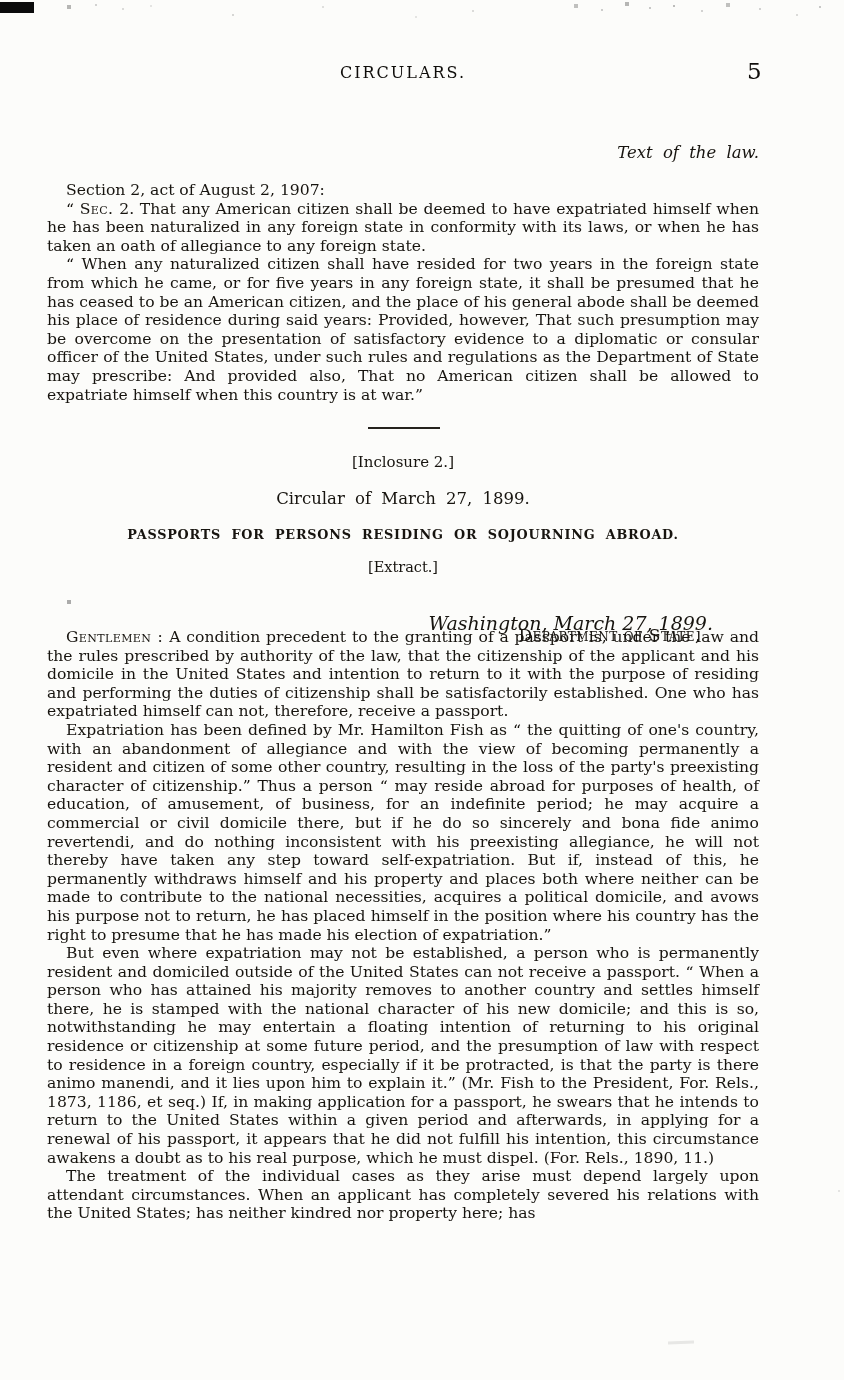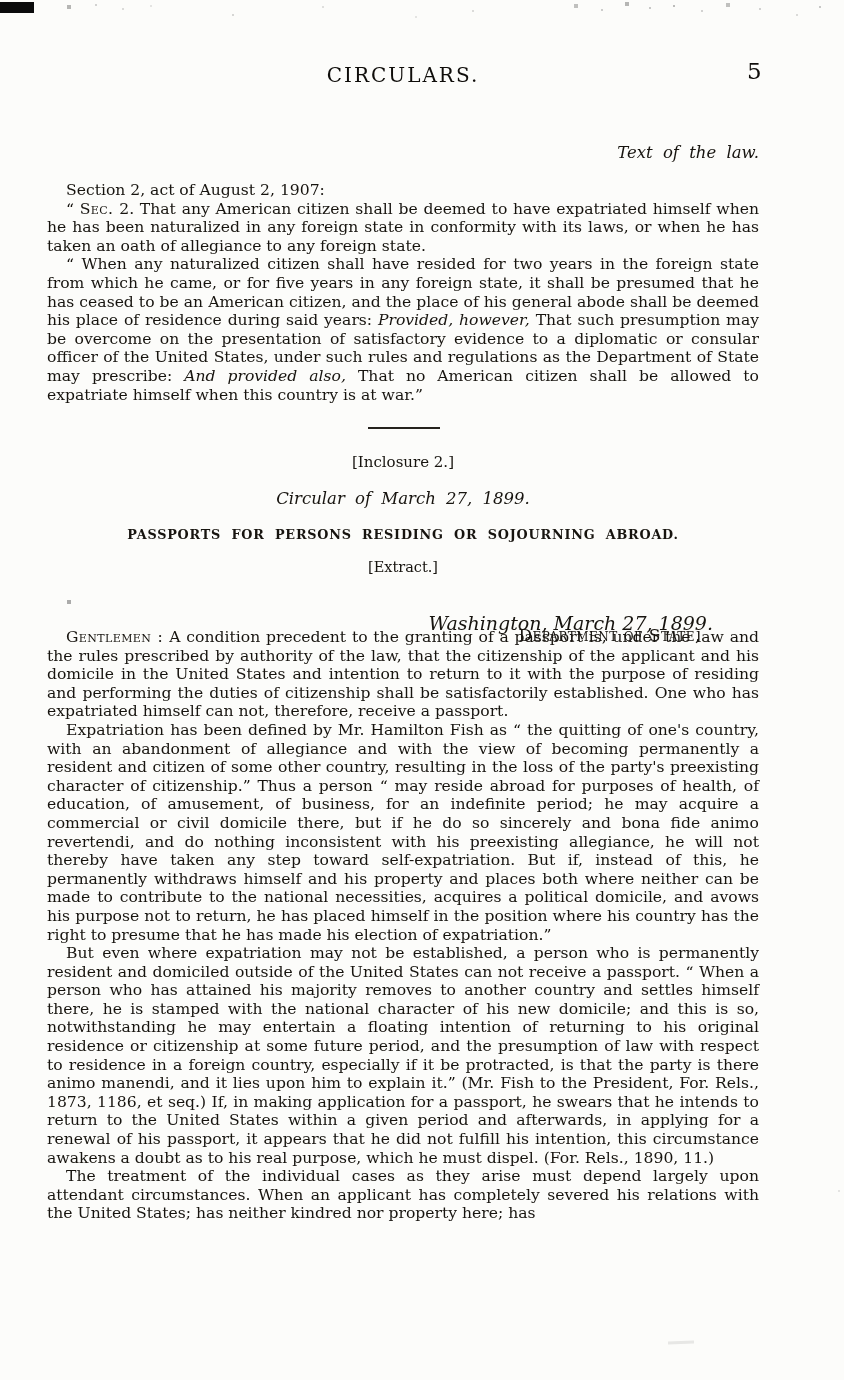--- a/index.html
+++ b/index.html
@@ -62,21 +62,21 @@
   
   .col {
     position: absolute;
     left: 47px;
     width: 712px;
   }
   .centered { text-align: center; }
   
   .running-head {
     top: 63px;
-    font-size: 20px;
+    font-size: 16px;
     letter-spacing: 2px;
     color: #0f0d0a;
   }
   .page-number {
     position: absolute;
     left: 747px; top: 58px;
     font-size: 23px;
     color: #0f0d0a;
   }
   
@@ -91,21 +91,20 @@
   .divider-rule {
     position: absolute;
     left: 368px; top: 427px;
     width: 72px; height: 0;
     border-top: 2px solid #25221d;
   }
   .inclosure-label-2 { top: 453px; font-size: 15px; }
   .circular-title {
     top: 489px;
     font-size: 16.5px;
-    font-style: italic;
     word-spacing: 5px;
   }
   .circular-subject {
     top: 527px;
     font-size: 12.8px;
     font-weight: bold;
     letter-spacing: 0.8px;
     word-spacing: 5px;
   }
   .extract-label { top: 559px; font-size: 14.5px; }
@@ -137,21 +136,21 @@
     width: 712px;
     font-size: 15.6px;
     line-height: 18.6px;
     text-align: justify;
     color: #17140f;
   }
   .law-body { top: 181px; }
   .letter-body { top: 628px; }
   .doc-body p { margin: 0; }
   .doc-body p.indent { text-indent: 19px; }
-  .seg-i { font-style: italic; }
+  .seg-i { }
   .seg-sc { font-variant: small-caps; letter-spacing: 0.4px; }
 </style>
 </head>
 <body>
 
 <div class="scan-page">
 
   <div class="artifact-bar"></div>
   <div class="noise-speckles"></div>
   <div class="bottom-mark"></div>

